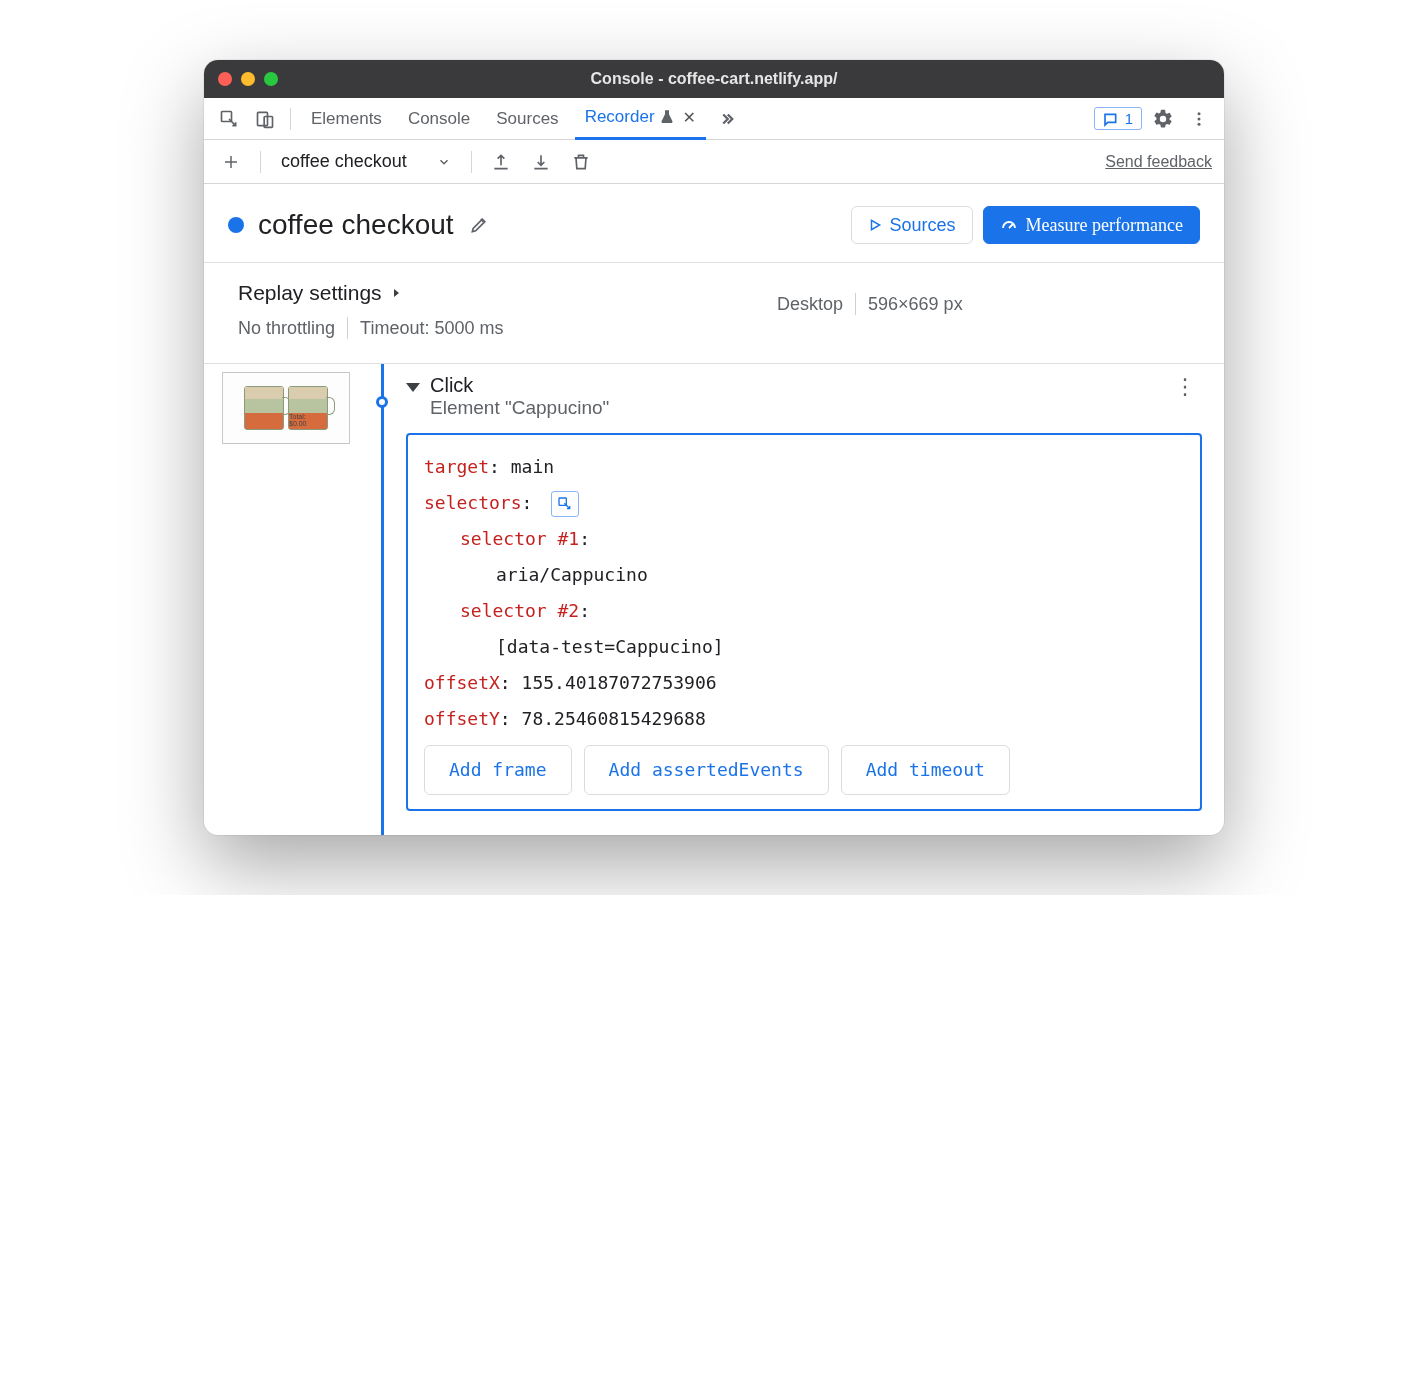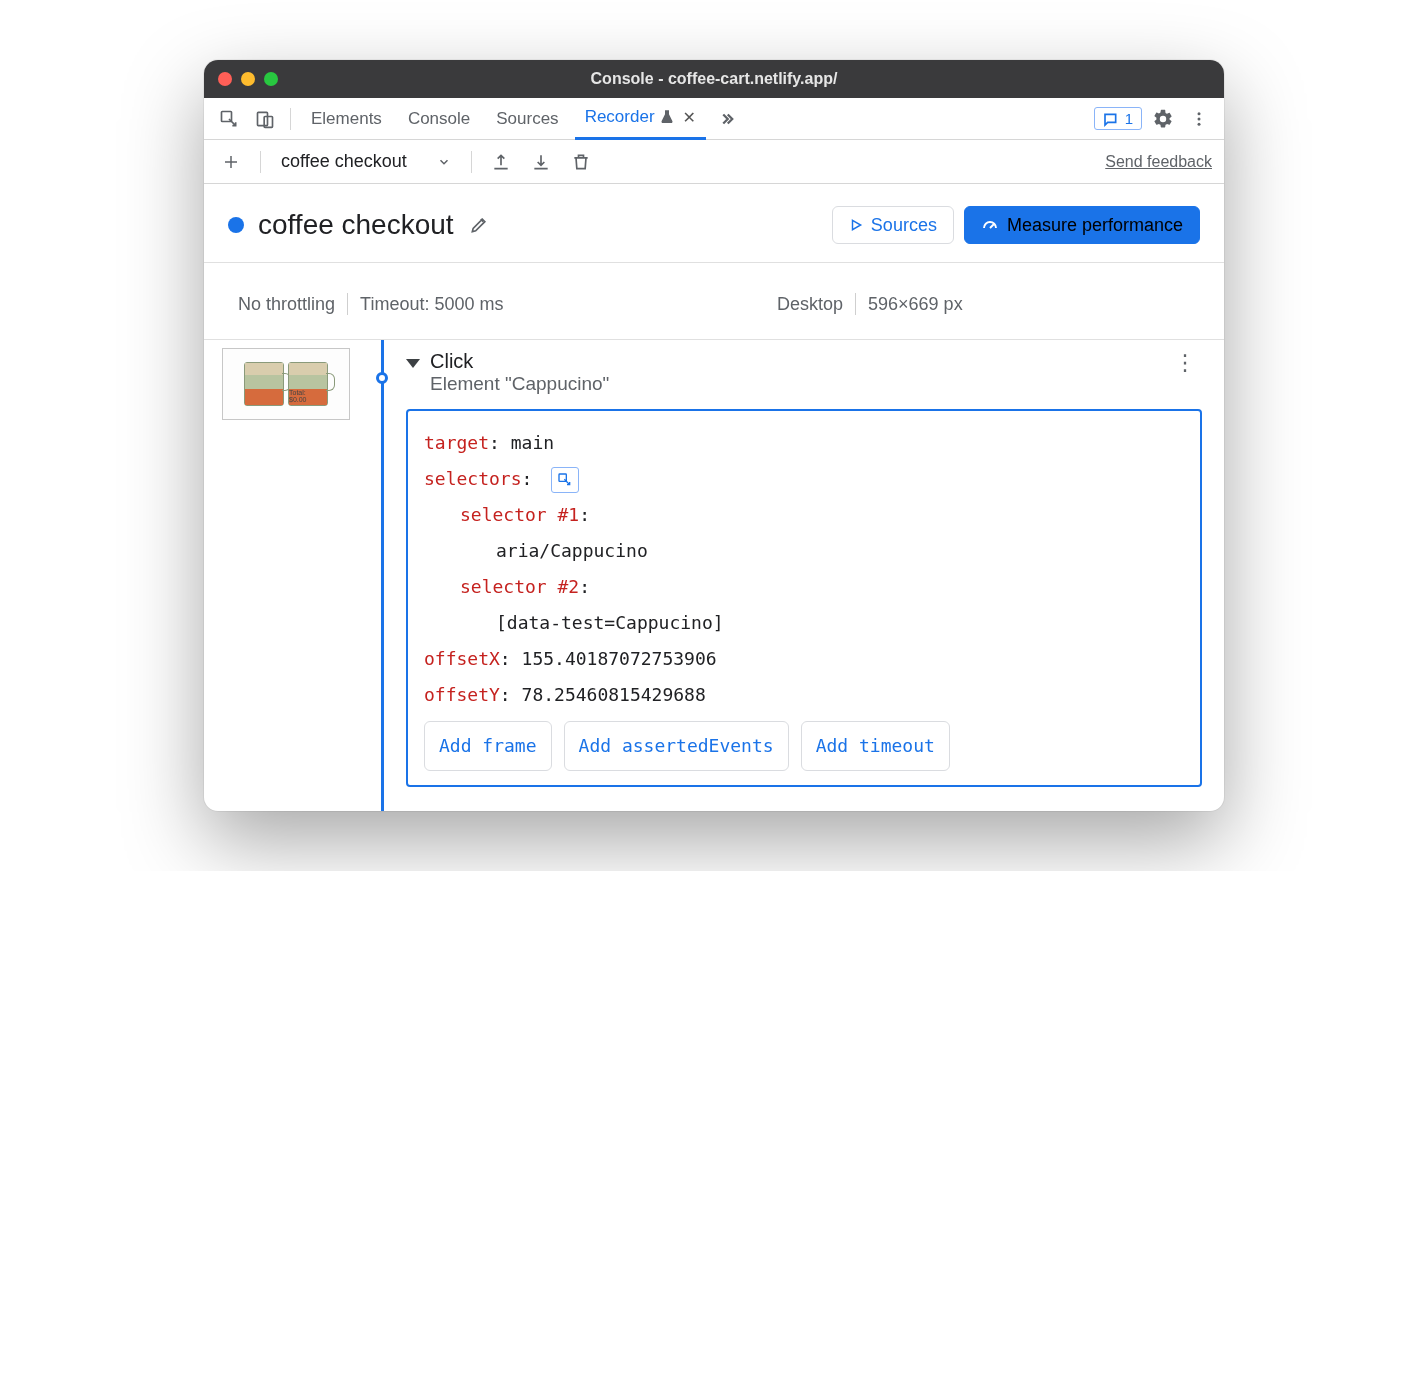--- a/index.html
+++ b/index.html
@@ -85,21 +85,21 @@
   }
   .rec-dot { width: 16px; height: 16px; background: #1a73e8; border-radius: 50%; margin-right: 14px; }
   .rec-title { font-size: 28px; color: #202124; font-weight: 400; }
   .edit-pen { margin-left: 10px; color: #5f6368; }
   .btn {
     height: 38px; padding: 0 16px; border-radius: 6px;
     display: inline-flex; align-items: center; gap: 8px;
     font-size: 18px; font-weight: 500; cursor: pointer;
     border: 1px solid #dadce0; background: #fff; color: #1a73e8;
   }
-  .btn.primary { background: #1a73e8; color: #000000; border-color: #1a73e8; }
+  .btn.primary { background: #1a73e8; color: #ffffff; border-color: #1a73e8; font-family: Liberation Serif, serif; }
   
   .settings {
     display: flex; padding: 18px 28px 24px;
     border-bottom: 1px solid #e0e0e0;
   }
   .settings-col { flex: 1; }
   .settings-col.right { text-align: left; }
   .settings-title { font-size: 21px; color: #202124; display: flex; align-items: center; gap: 8px; }
   .settings-vals { margin-top: 12px; font-size: 18px; color: #5f6368; display: flex; align-items: flex-end; gap: 12px; }
   .settings-vals .sep { width: 1px; height: 22px; background: #cfcfcf; }
@@ -137,21 +137,21 @@
   .indent1 { padding-left: 36px; }
   .indent2 { padding-left: 72px; }
   .picker-icon {
     display:inline-flex; width:28px; height:26px; border:1px solid #8ab4f8;
     border-radius:3px; align-items:center; justify-content:center;
     color:#1a73e8; vertical-align: middle; margin-left: 8px;
   }
   .chip-row { display:flex; gap:12px; margin-top:8px; }
   .chip {
     border:1px solid #dadce0; border-radius:6px;
-    padding: 6px 14px; color:#1a73e8; font-family: inherit;
+    padding: 6px 24px; color:#1a73e8; font-family: inherit;
     font-size: 18px; cursor:pointer; font-weight:500;
   }
   svg { display:block; }
 </style>
 </head>
 <body>
 
 <div class="window">
 
   <div class="titlebar">
@@ -267,20 +267,26 @@
     <button class="btn primary">
       <svg width="18" height="18" viewBox="0 0 24 24" fill="none" stroke="#fff" stroke-width="2.5">
           <path d="M4 16a8 8 0 1 1 16 0M12 16l5-5"></path>
         </svg>
       <span>Measure performance</span>
     </button>
   </div>
 
   <div class="settings">
     <div class="settings-col" style="padding-left:6px">
+      <div class="settings-title">
+        <span>Replay settings</span>
+        <svg width="12" height="12" viewBox="0 0 24 24" fill="#3c4043">
+            <path d="M8 4l10 8-10 8z"></path>
+          </svg>
+      </div>
       <div class="settings-vals">
         <span>No throttling</span>
         <span class="sep"></span>
         <span>Timeout: 5000 ms</span>
       </div>
     </div>
     <div class="settings-col right" style="padding-left:120px">
       <div class="settings-vals">
         <span>Desktop</span>
         <span class="sep"></span>

